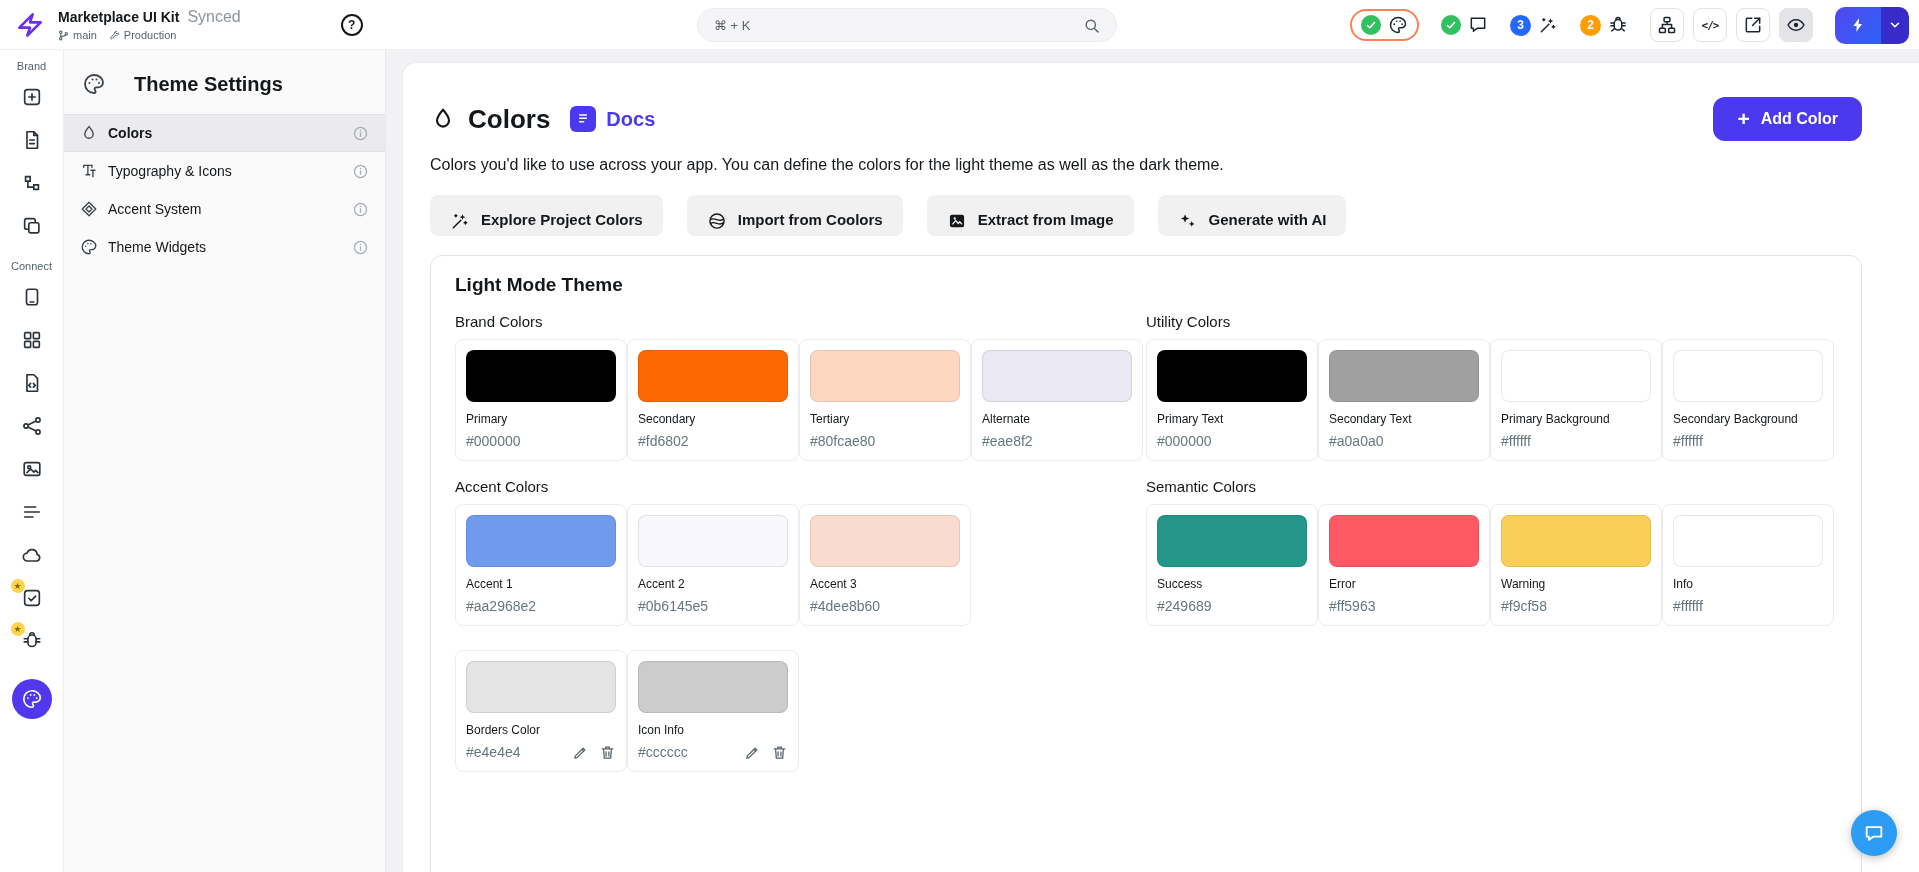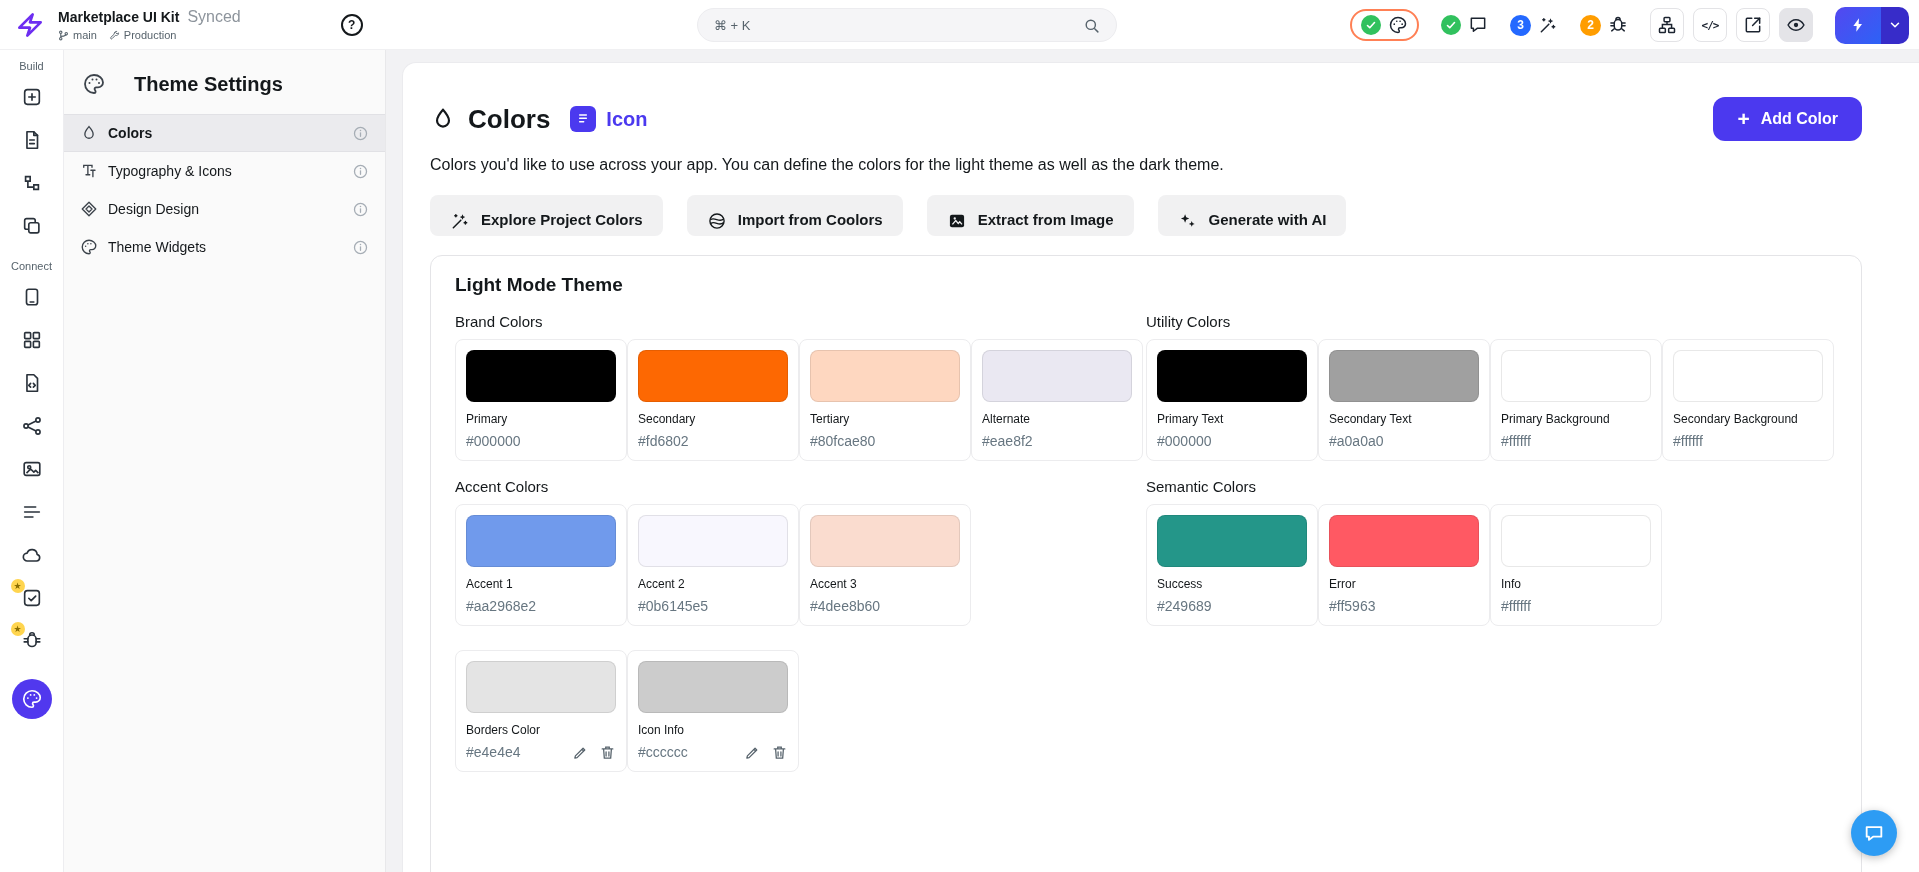--- a/index.html
+++ b/index.html
@@ -218,21 +218,21 @@
               <path d="m6 9 6 6 6-6"></path>
             </svg>
         </button>
       </div>
     </div>
   </header>
 
   <div class="body">
 
     <nav class="rail">
-      <div class="rail-label">Build</div>
+      <div class="rail-label">Brand</div>
       <button class="rail-btn">
         <svg width="22" height="22" viewBox="0 0 24 24" fill="none" stroke="currentColor" stroke-width="1.8" stroke-linecap="round">
             <rect x="4" y="4" width="16" height="16" rx="3"></rect>
             <path d="M12 8.5v7M8.5 12h7"></path>
           </svg>
       </button>
       <button class="rail-btn">
         <svg width="22" height="22" viewBox="0 0 24 24" fill="none" stroke="currentColor" stroke-width="1.8" stroke-linecap="round" stroke-linejoin="round">
             <path d="M6.5 3H14l4 4v14H6.5z"></path>
             <path d="M14 3v4h4M9.5 12h5M9.5 16h5"></path>
@@ -365,21 +365,21 @@
               </svg>
           </span>
         </div>
         <div class="p-item">
           <span class="p-ic">
             <svg width="18" height="18" viewBox="0 0 24 24" fill="none" stroke="currentColor" stroke-width="1.8" stroke-linejoin="round">
                 <path d="m12 3 9 9-9 9-9-9z"></path>
                 <path d="m12 8 4 4-4 4-4-4z"></path>
               </svg>
           </span>
-          <span class="p-label">Design Design</span>
+          <span class="p-label">Accent System</span>
           <span class="info-ic">
             <svg width="17" height="17" viewBox="0 0 24 24" fill="none" stroke="currentColor" stroke-width="1.8" stroke-linecap="round">
                 <circle cx="12" cy="12" r="8.5"></circle>
                 <path d="M12 11v5"></path>
                 <circle cx="12" cy="7.8" r="1.1" fill="currentColor" stroke="none"></circle>
               </svg>
           </span>
         </div>
         <div class="p-item">
           <span class="p-ic">
@@ -410,21 +410,21 @@
             <svg width="26" height="26" viewBox="0 0 24 24" fill="none" stroke="currentColor" stroke-width="2">
                 <path d="M12 3.5S17.5 9.6 17.5 13.5a5.5 5.5 0 0 1-11 0C6.5 9.6 12 3.5 12 3.5z"></path>
               </svg>
           </span>
           <h1>Colors</h1>
           <span class="docs-badge">
             <svg width="16" height="16" viewBox="0 0 24 24" fill="none" stroke="#fff" stroke-width="2.2" stroke-linecap="round">
                 <path d="M7 6h10M7 11h10M7 16h6"></path>
               </svg>
           </span>
-          <a class="docs-link">Icon</a>
+          <a class="docs-link">Docs</a>
           <button class="add-color">
             <span class="plus-glyph">+</span>
             <span>Add Color</span>
           </button>
         </div>
 
         <p class="desc">Colors you'd like to use across your app. You can define the colors for the light theme as well as the dark theme.</p>
 
         <div class="actions">
           <button class="action-btn">
@@ -577,20 +577,27 @@
                     </div>
                   </div>
                   <div class="tile">
                     <div class="swatch" style="background:#ff5963"></div>
                     <div class="tname">Error</div>
                     <div class="thex-row">
                       <span class="thex">#ff5963</span>
                     </div>
                   </div>
                   <div class="tile">
+                    <div class="swatch" style="background:#f9cf58"></div>
+                    <div class="tname">Warning</div>
+                    <div class="thex-row">
+                      <span class="thex">#f9cf58</span>
+                    </div>
+                  </div>
+                  <div class="tile">
                     <div class="swatch" style="background:#ffffff"></div>
                     <div class="tname">Info</div>
                     <div class="thex-row">
                       <span class="thex">#ffffff</span>
                     </div>
                   </div>
                 </div>
             </section>
 
             <section class="group full">

